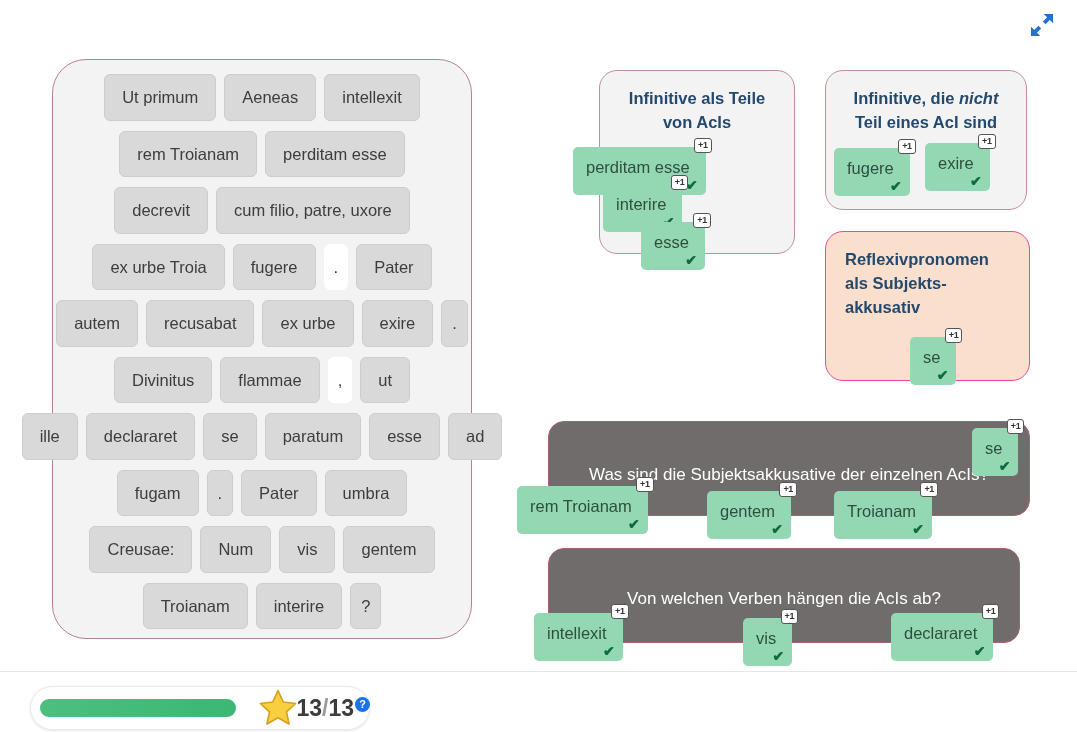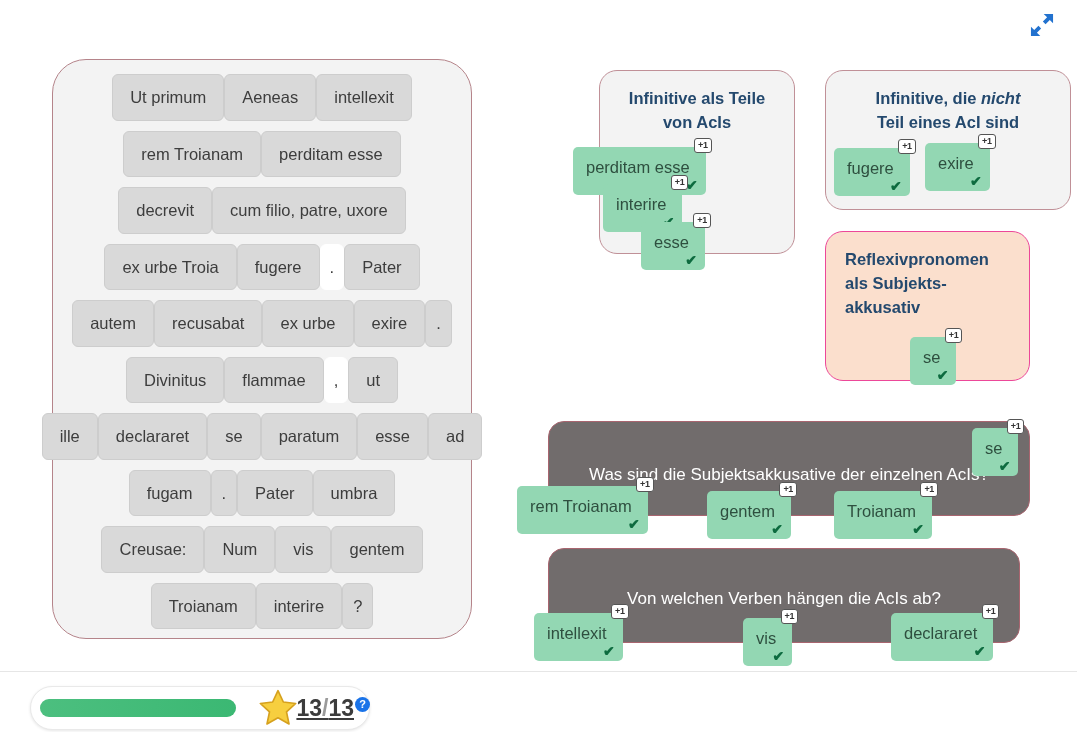--- a/index.html
+++ b/index.html
@@ -22,21 +22,21 @@
   #wordbank {
     position: absolute; left: 52px; top: 59px;
     width: 420px; height: 580px;
     background: #f3f3f3;
     border: 1px solid #b5848a;
     border-radius: 34px;
     padding: 14px 10px;
   }
   .wb-row {
     display: flex; justify-content: center; align-items: flex-start;
-    gap: 0; margin-bottom: 10px;
+    gap: 8px; margin-bottom: 10px;
   }
   .tile {
     background: #d9d9d9;
     border: 1px solid #cdcdcd;
     border-radius: 6px;
     color: #3d3d3d;
     font-size: 16.5px;
     line-height: 1;
     padding: 14px 17px;
     white-space: nowrap;
@@ -154,21 +154,20 @@
   #progress-star {
     position: absolute; left: 218px; top: -11px;
     width: 40px; height: 40px;
   }
   #progress-text {
     margin-left: 60px;
     font-size: 23px;
     font-weight: bold;
     color: #3c3c3c;
     white-space: nowrap;
-    text-decoration: underline;
   }
   #progress-text .sep { color:#9a9a9a; font-weight: bold; }
   #help-icon {
     position: relative;
     top: -8px; left: 1px;
     display: inline-block;
     width: 15px; height: 15px;
     border-radius: 50%;
     background: #1a73e8;
     color: #fff;
@@ -268,21 +267,21 @@
     <span class="badge">+1</span>
     <span>interire</span>
     <span class="check">✔</span>
   </div>
   <div class="chip" style="left:641px; top:222px;">
     <span class="badge">+1</span>
     <span>esse</span>
     <span class="check">✔</span>
   </div>
 
-  <div class="zone light" style="left:825px; top:70px; width:246px; height:140px;">
+  <div class="zone light" style="left:825px; top:70px; width:202px; height:140px;">
     <div class="zone-title">
       <span>Infinitive, die </span><i>nicht</i><br>
       <span>Teil eines AcI sind</span>
     </div>
   </div>
   <div class="chip" style="left:834px; top:148px;">
     <span class="badge">+1</span>
     <span>fugere</span>
     <span class="check">✔</span>
   </div>

